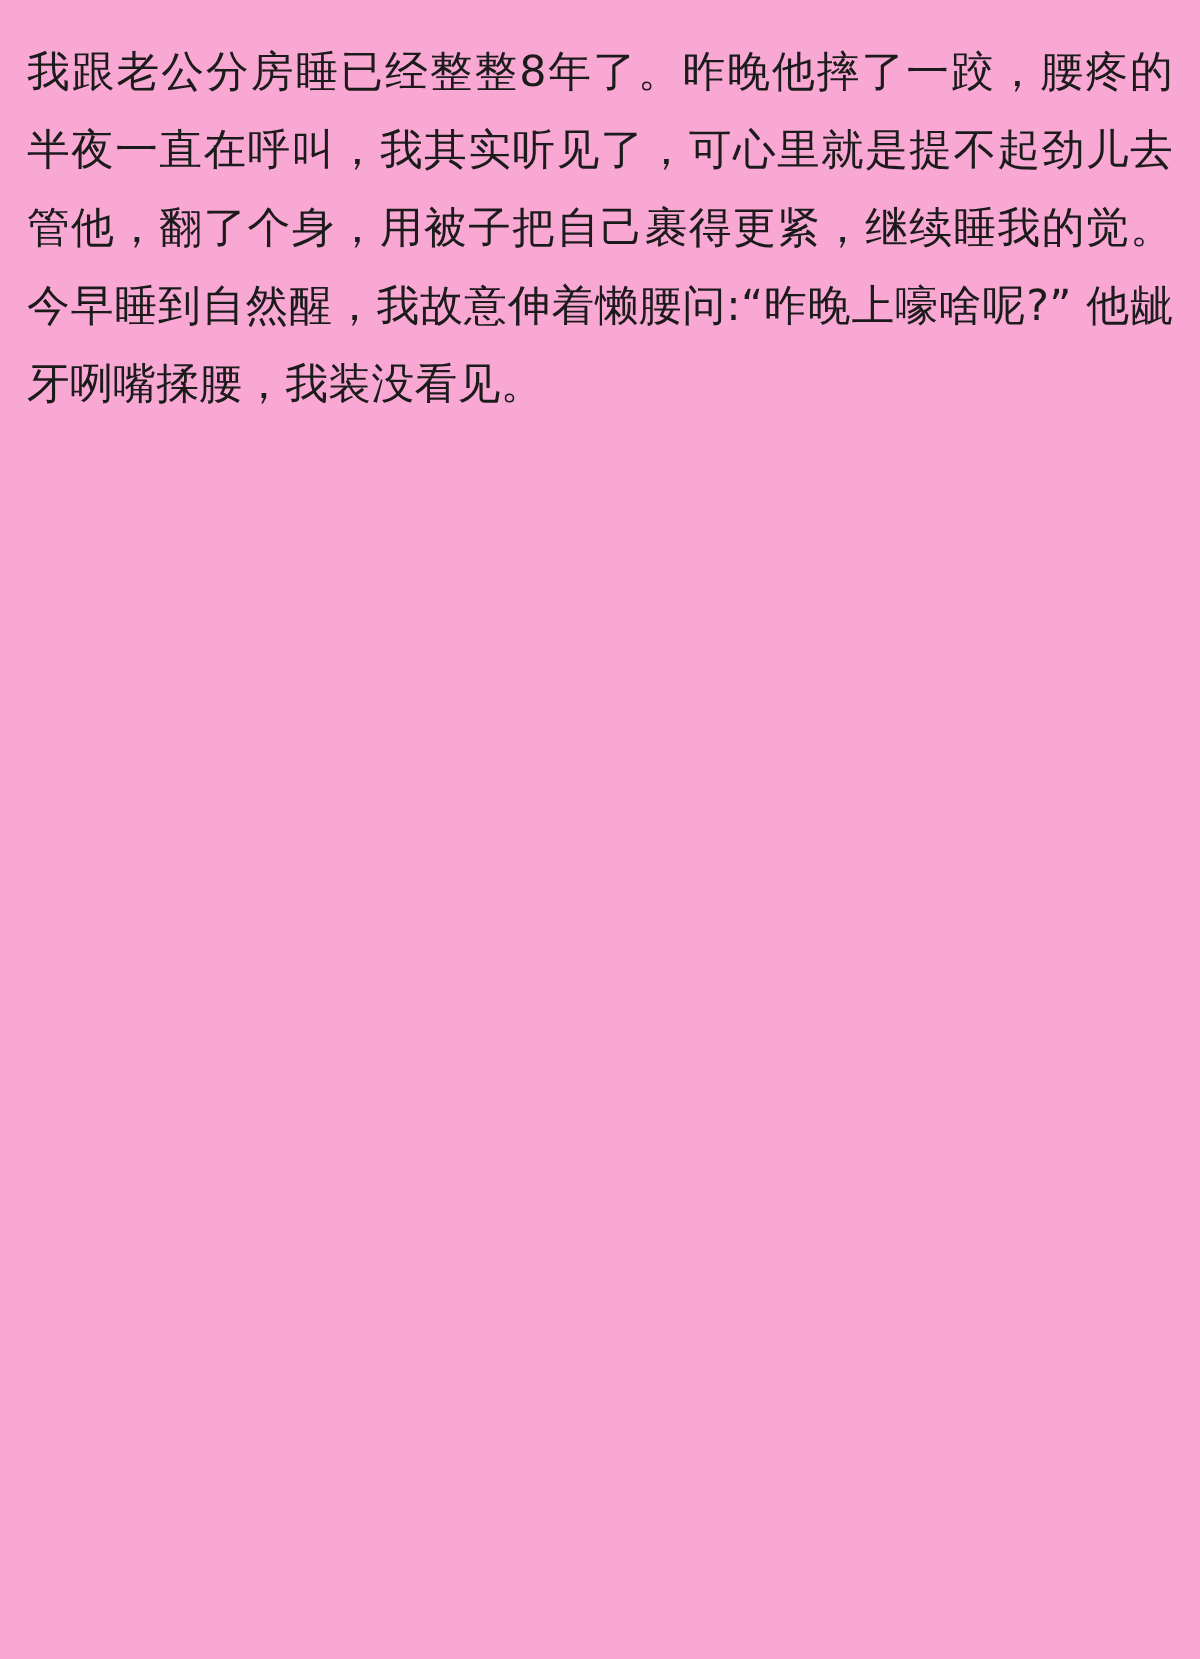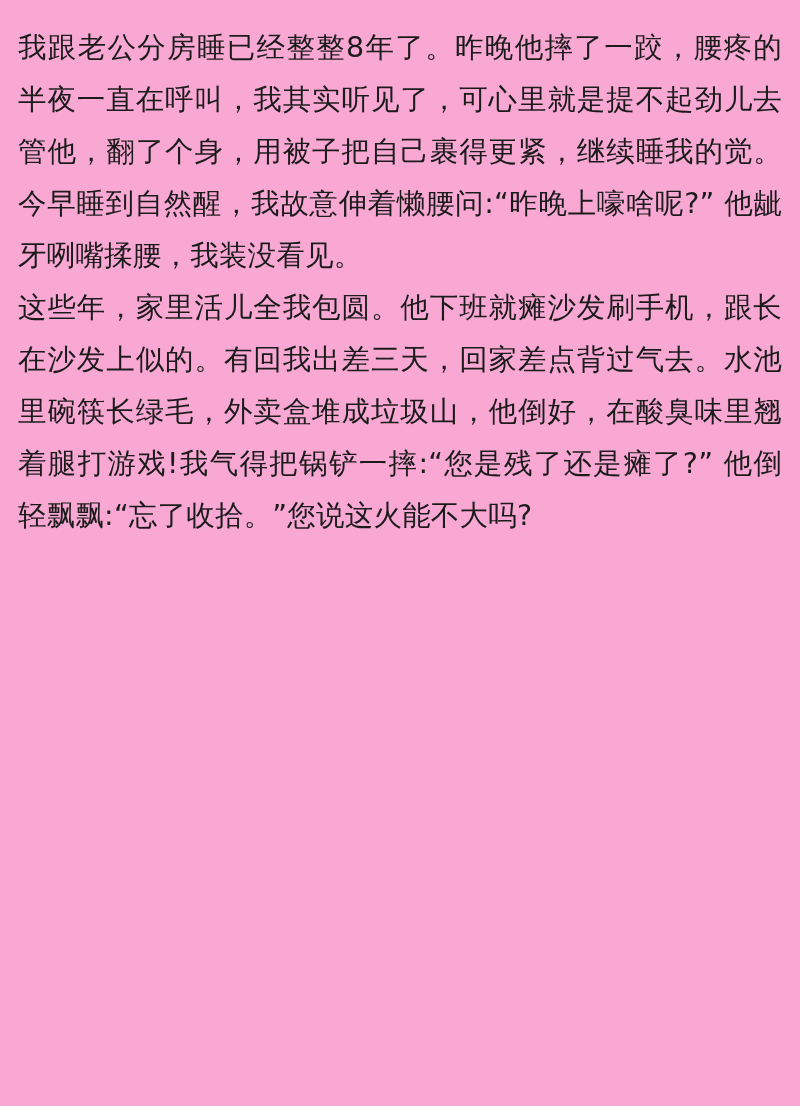--- a/index.html
+++ b/index.html
@@ -38,15 +38,14 @@
   .para + .para {
     margin-top: 0px;
   }
 </style>
 </head>
 <body>
 
 <div class="page">
   <div class="article">
     <p class="para">我跟老公分房睡已经整整8年了。昨晚他摔了一跤，腰疼的半夜一直在呼叫，我其实听见了，可心里就是提不起劲儿去管他，翻了个身，用被子把自己裹得更紧，继续睡我的觉。今早睡到自然醒，我故意伸着懒腰问:“昨晚上嚎啥呢?” 他龇牙咧嘴揉腰，我装没看见。</p>
-    <p class="para">这些年，家里活儿全我包圆。他下班就瘫沙发刷手机，跟长在沙发上似的。有回我出差三天，回家差点背过气去。水池里碗筷长绿毛，外卖盒堆成垃圾山，他倒好，在酸臭味里翘着腿打游戏!我气得把锅铲一摔:“您是残了还是瘫了?” 他倒轻飘飘:“忘了收拾。”您说这火能不大吗?</p>
   </div>
 </div>
 
 </body></html>

